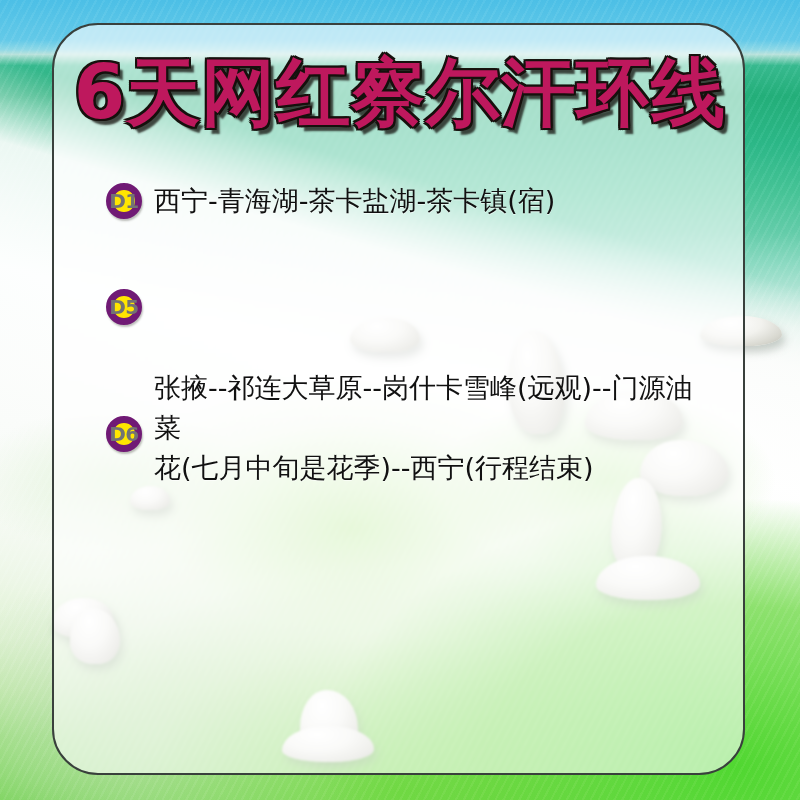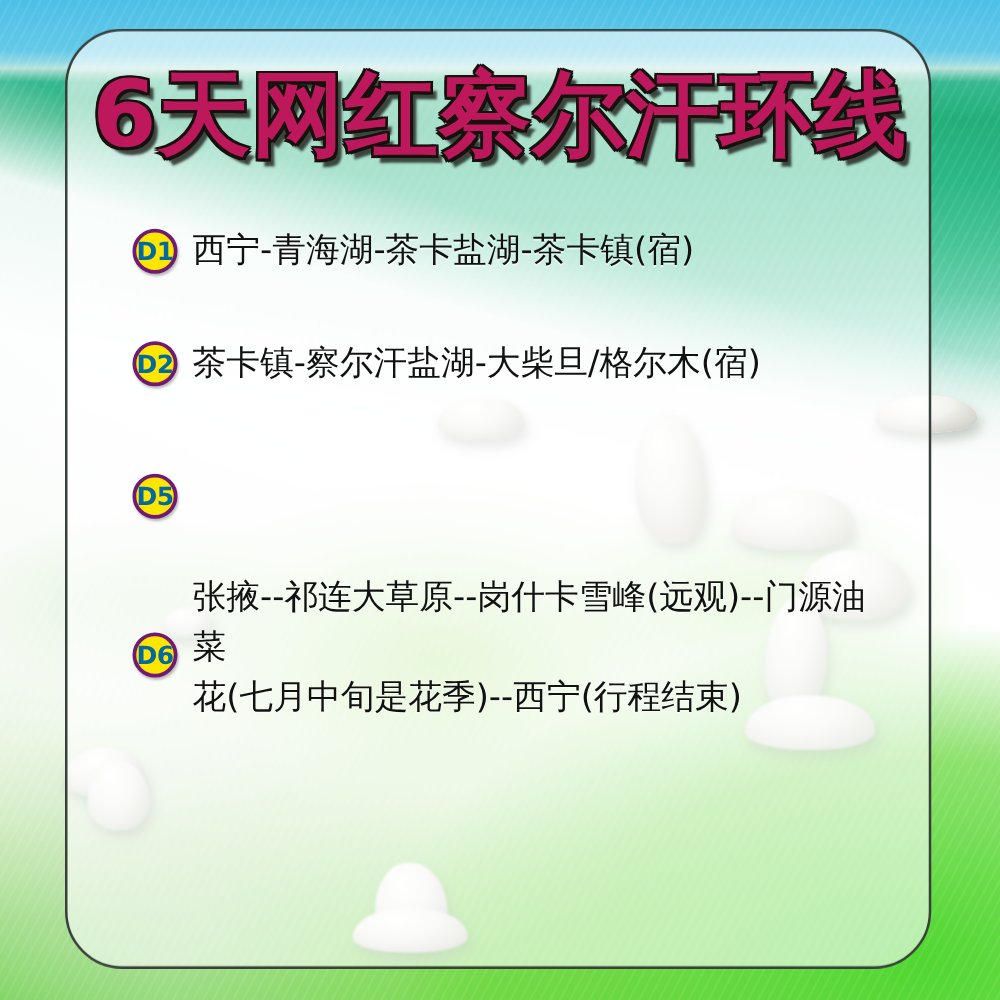--- a/index.html
+++ b/index.html
@@ -147,30 +147,30 @@
     margin-bottom: 24px;
   }
   .day-row.two-line { min-height: 86px; }
 
   .badge {
     flex: 0 0 auto;
     width: 36px;
     height: 36px;
     border-radius: 50%;
     background: #ffe600;
-    border: 3px solid #701a75;
+    border: 7px solid #701a75;
     box-sizing: border-box;
     display: flex;
     align-items: center;
     justify-content: center;
     font-family: "DejaVu Sans", "Liberation Sans", sans-serif;
     font-weight: 700;
     font-size: 20px;
     line-height: 1;
-    color: #0369a1;
+    color: #737373;
     letter-spacing: -0.5px;
     margin-right: 12px;
     box-shadow: 1px 2px 2px rgba(40,40,30,0.30);
   }
 
   .day-text {
     font-family: "DejaVu Sans", "Liberation Sans", sans-serif;
     font-weight: 400;
     font-size: 27px;
     line-height: 40px;
@@ -208,26 +208,20 @@
 
   <div class="card"></div>
 
   <div class="title">6天网红察尔汗环线</div>
 
   <div class="itinerary" id="itinerary-list">
       <div class="day-row">
         <div class="badge">D1</div>
         <div class="day-text">
           <div><span>西宁-青海湖-茶卡盐湖-茶卡镇(宿)</span></div>
-        </div>
-      </div>
-      <div class="day-row">
-        <div class="badge">D2</div>
-        <div class="day-text">
-          <div><span>茶卡镇-察尔汗盐湖-大柴旦/格尔木(宿)</span></div>
         </div>
       </div>
       <div class="day-row two-line">
         <div class="badge">D5</div>
         <div class="day-text">
         </div>
       </div>
       <div class="day-row two-line">
         <div class="badge">D6</div>
         <div class="day-text">

